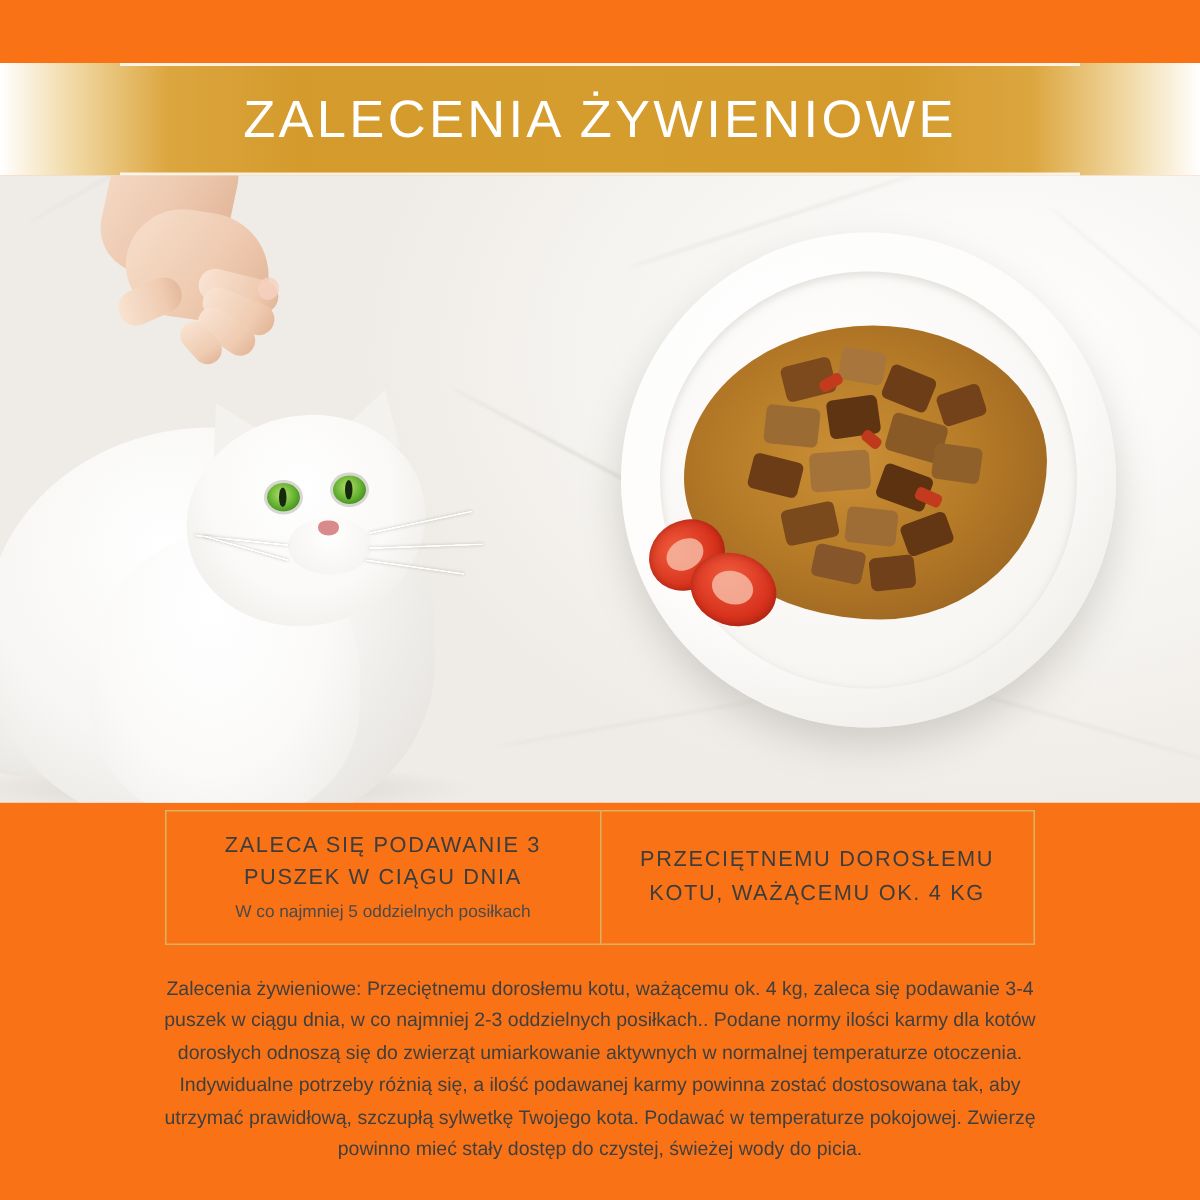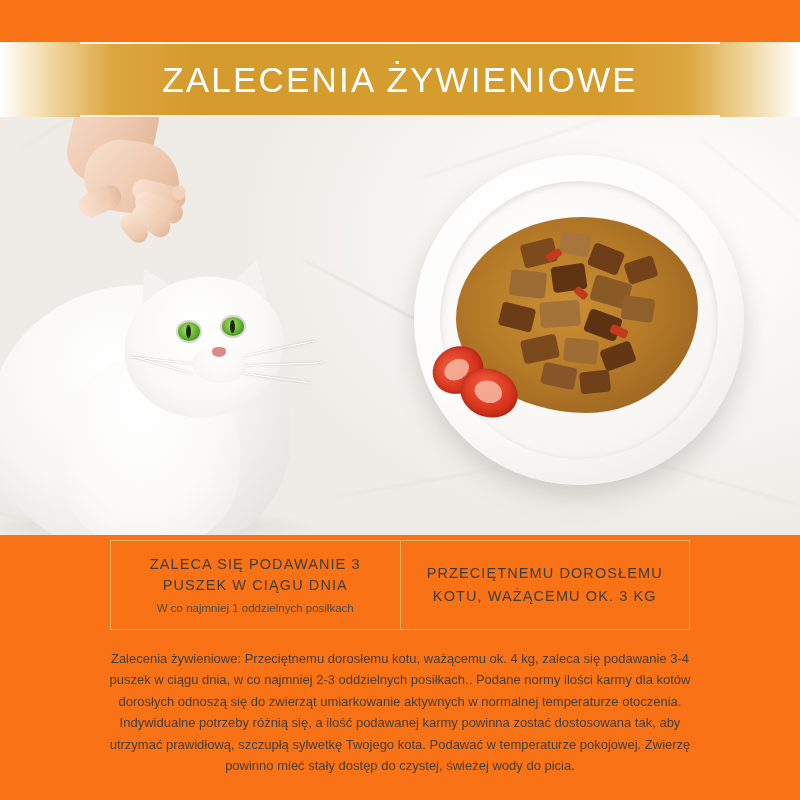--- a/index.html
+++ b/index.html
@@ -396,22 +396,22 @@
       </div>
       <div class="tomato" style="left:46px; top:214px; width:58px; height:48px; transform:rotate(18deg);">
         <div class="tomato-seedarea" style="left:14px; top:12px; width:28px; height:22px;"></div>
       </div>
     </div>
   </div>
 
   <div class="boxes">
     <div class="box">
       <div class="box-title">ZALECA SIĘ PODAWANIE 3 PUSZEK W CIĄGU DNIA</div>
-      <div class="box-sub">W co najmniej 1 oddzielnych posiłkach</div>
+      <div class="box-sub">W co najmniej 5 oddzielnych posiłkach</div>
     </div>
     <div class="box">
-      <div class="box-title-2">PRZECIĘTNEMU DOROSŁEMU KOTU, WAŻĄCEMU OK. 3 KG</div>
+      <div class="box-title-2">PRZECIĘTNEMU DOROSŁEMU KOTU, WAŻĄCEMU OK. 4 KG</div>
     </div>
   </div>
 
   <div class="paragraph">Zalecenia żywieniowe: Przeciętnemu dorosłemu kotu, ważącemu ok. 4 kg, zaleca się podawanie 3-4 puszek w ciągu dnia, w co najmniej 2-3 oddzielnych posiłkach.. Podane normy ilości karmy dla kotów dorosłych odnoszą się do zwierząt umiarkowanie aktywnych w normalnej temperaturze otoczenia. Indywidualne potrzeby różnią się, a ilość podawanej karmy powinna zostać dostosowana tak, aby utrzymać prawidłową, szczupłą sylwetkę Twojego kota. Podawać w temperaturze pokojowej. Zwierzę powinno mieć stały dostęp do czystej, świeżej wody do picia.</div>
 
 </div>
 
 </body></html>

